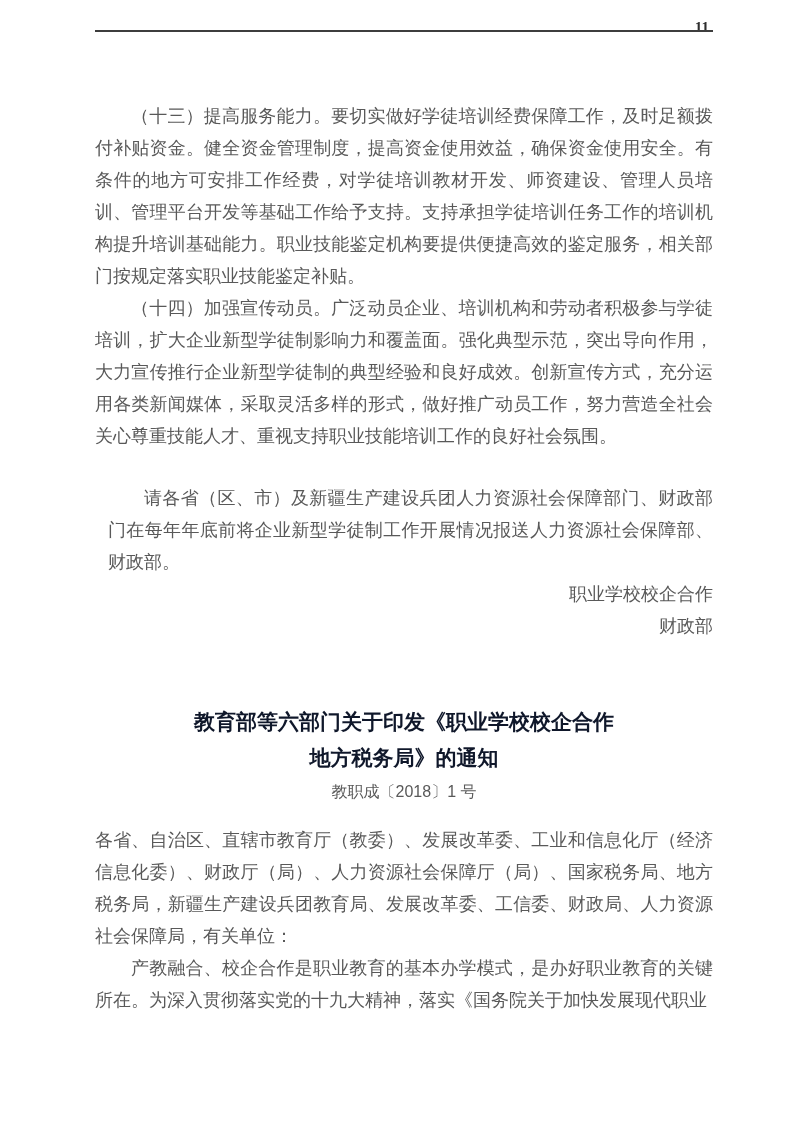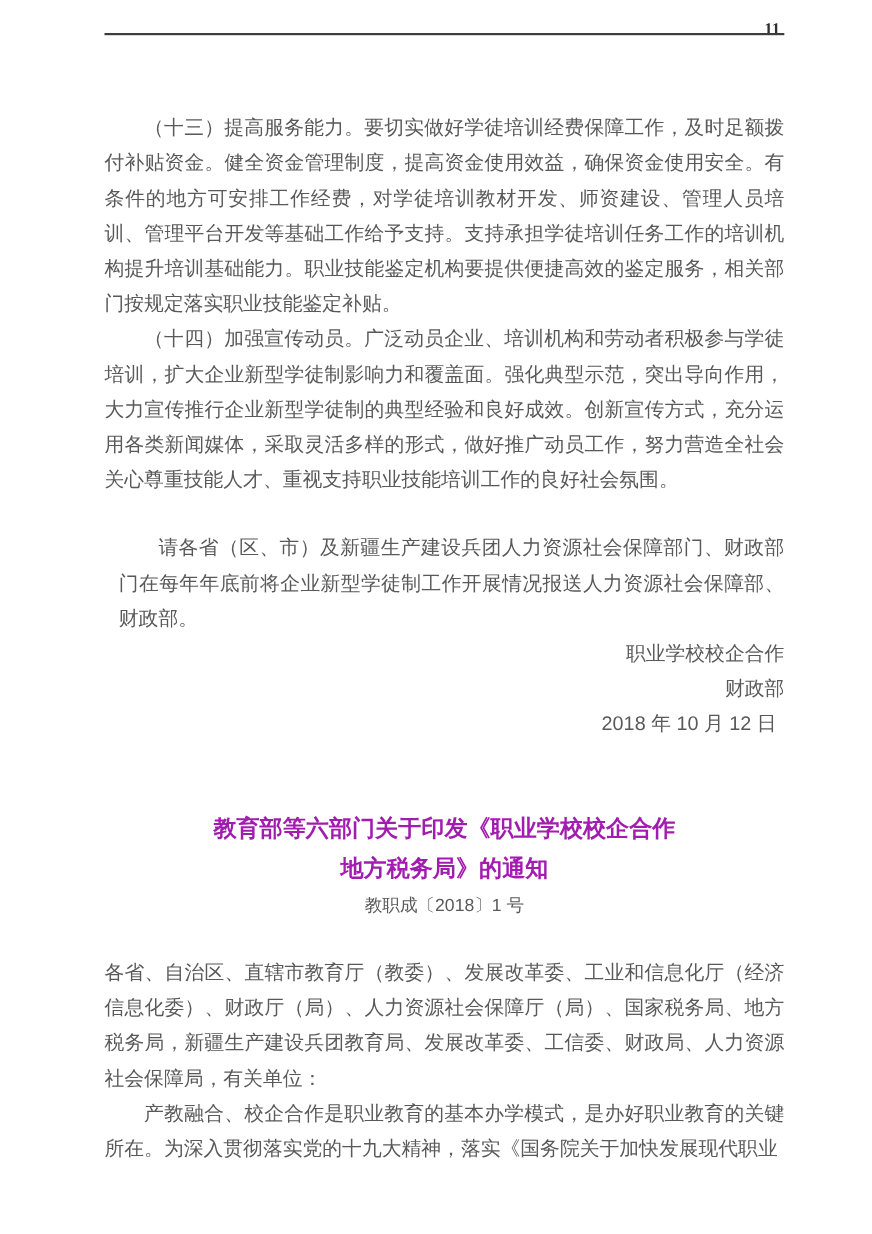--- a/index.html
+++ b/index.html
@@ -47,31 +47,31 @@
     text-align: right;
     line-height: 32px;
   }
   .signature .date { padding-right: 7px; }
   .title {
     margin: 62px 0 0 0;
     text-align: center;
     font-size: 21px;
     line-height: 36px;
     font-weight: 700;
-    color: #a21caf;
+    color: #0f172a;
     text-indent: 0;
   }
   .doc-number {
     margin: 0;
     text-align: center;
     font-size: 16px;
     line-height: 32px;
     text-indent: 0;
   }
-  .opening { margin-top: 28px; }
+  .opening { margin-top: 16px; }
 </style>
 </head>
 <body>
 
 <div class="page">
 
   <div class="page-number">11</div>
 
   <div class="rule"></div>
 
@@ -79,21 +79,20 @@
 
     <p class="para indent">（十三）提高服务能力。要切实做好学徒培训经费保障工作，及时足额拨付补贴资金。健全资金管理制度，提高资金使用效益，确保资金使用安全。有条件的地方可安排工作经费，对学徒培训教材开发、师资建设、管理人员培训、管理平台开发等基础工作给予支持。支持承担学徒培训任务工作的培训机构提升培训基础能力。职业技能鉴定机构要提供便捷高效的鉴定服务，相关部门按规定落实职业技能鉴定补贴。</p>
 
     <p class="para indent">（十四）加强宣传动员。广泛动员企业、培训机构和劳动者积极参与学徒培训，扩大企业新型学徒制影响力和覆盖面。强化典型示范，突出导向作用，大力宣传推行企业新型学徒制的典型经验和良好成效。创新宣传方式，充分运用各类新闻媒体，采取灵活多样的形式，做好推广动员工作，努力营造全社会关心尊重技能人才、重视支持职业技能培训工作的良好社会氛围。</p>
 
     <p class="para indent gap-before">请各省（区、市）及新疆生产建设兵团人力资源社会保障部门、财政部门在每年年底前将企业新型学徒制工作开展情况报送人力资源社会保障部、财政部。</p>
 
     <div class="signature">
       <div>职业学校校企合作</div>
       <div>财政部</div>
-      <div class="date">2018 年 10 月 12 日</div>
     </div>
 
     <h1 class="title">
       <span>教育部等六部门关于印发《职业学校校企合作</span><br>
       <span>地方税务局》的通知</span>
     </h1>
 
     <div class="doc-number">教职成〔2018〕1 号</div>
 
     <p class="para opening">各省、自治区、直辖市教育厅（教委）、发展改革委、工业和信息化厅（经济信息化委）、财政厅（局）、人力资源社会保障厅（局）、国家税务局、地方税务局，新疆生产建设兵团教育局、发展改革委、工信委、财政局、人力资源社会保障局，有关单位：</p>

